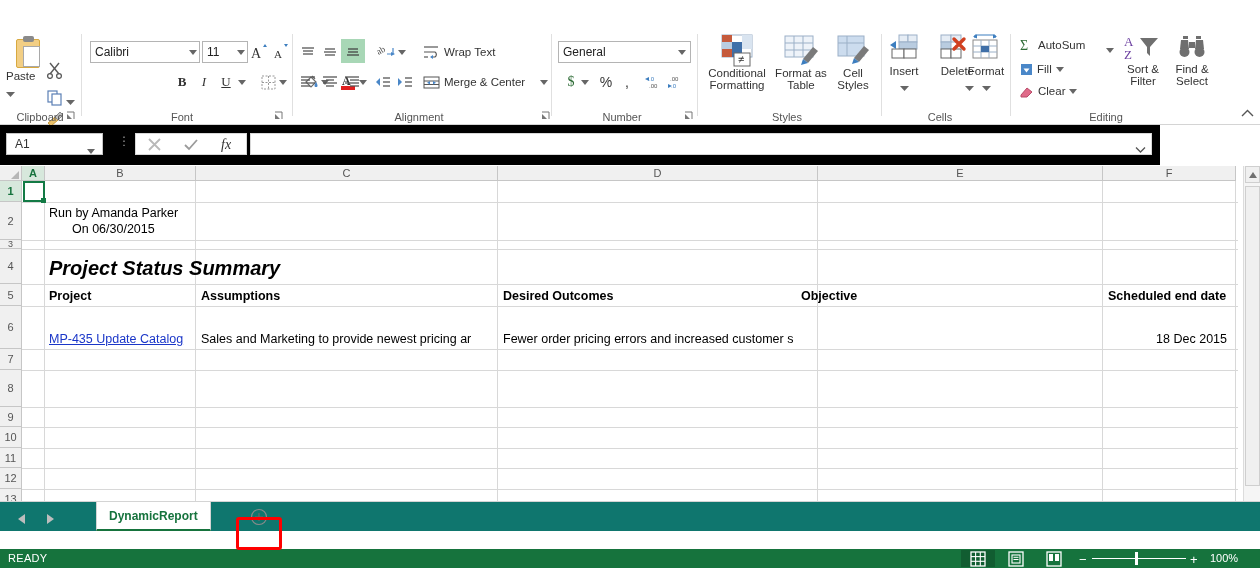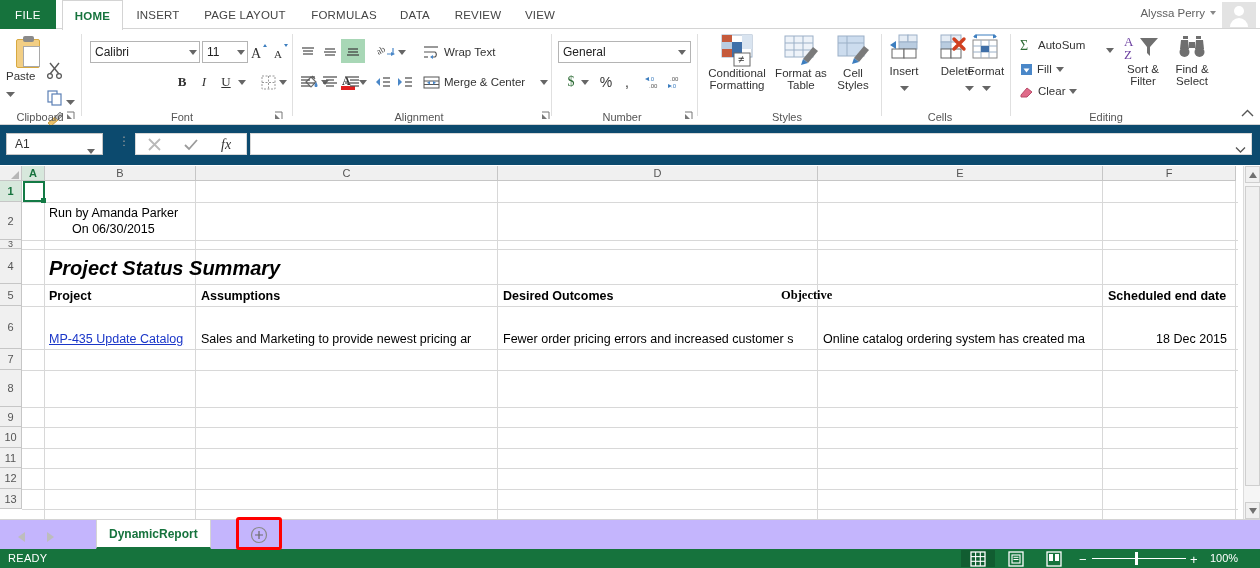--- a/index.html
+++ b/index.html
@@ -82,21 +82,21 @@
   }
   .combo .cv { flex:1; }
   .combo .cc { width:12px; display:flex; align-items:center; justify-content:center; }
   .tbtn {
     position:absolute; display:flex; align-items:center; justify-content:center;
     color:#333;
   }
   .tbtn.sel { background:#a8d7b6; }
 
   
-  .fbar { position:absolute; left:0; top:125px; width:1260px; height:40px; background:#0c4a6e; }
+  .fbar { position:absolute; left:0; top:125px; width:1160px; height:40px; background:#000000; }
   .namebox {
     position:absolute; left:6px; top:8px; width:97px; height:22px;
     border:1px solid #c6c6c6; background:#fff; font-size:12px; color:#333;
     display:flex; align-items:center; padding-left:8px;
   }
   .namebox .nb-caret { position:absolute; right:7px; top:9px; }
   .fb-dots { position:absolute; left:118px; top:13px; color:#9a9a9a; font-size:12px; line-height:7px; }
   .fb-btns { position:absolute; left:135px; top:8px; width:112px; height:22px; border:1px solid #d8d8d8; background:#fff; display:flex; }
   .fb-btns > div { flex:1; display:flex; align-items:center; justify-content:center; }
   .fb-input {
@@ -143,21 +143,21 @@
   }
   .selhandle { position:absolute; right:-3px; bottom:-3px; width:5px;height:5px; background:#137a45; }
 
   
   .vscroll { position:absolute; right:0; top:166px; width:17px; height:353px; background:#f5f5f5; border-left:1px solid #dcdcdc;}
   .vs-arrow { position:absolute; left:1px; width:15px; height:17px; background:#f0f0f0; border:1px solid #cfcfcf;
               display:flex; align-items:center; justify-content:center;}
   .vs-thumb { position:absolute; left:1px; top:20px; width:15px; height:300px; background:#f0f0f0; border:1px solid #cfcfcf;}
 
   
-  .sheetbar { position:absolute; left:0; top:519px; width:1260px; height:30px; background:#c4b5fd; border-top:1px solid #d4d4d4;}
+  .sheetbar { position:absolute; left:0; top:501px; width:1260px; height:30px; background:#0f766e; border-top:1px solid #d4d4d4;}
   .nav-arrows { position:absolute; left:18px; top:8px; display:flex; gap:22px; }
   .sheet-tab {
     position:absolute; left:96px; top:0px; height:29px; padding:0 12px;
     background:#fff; border-left:1px solid #d4d4d4; border-right:1px solid #d4d4d4;
     border-bottom:2px solid #16733d;
     display:flex; align-items:center; font-size:12px; font-weight:bold; color:#16733d;
   }
   .add-sheet {
     position:absolute; left:242px; top:4px; width:34px; height:22px;
     display:flex; align-items:center; justify-content:center;
@@ -179,40 +179,20 @@
   .zoom-plus  { position:absolute; left:1190px; top:3px; font-size:13px; }
   .zoom-track { position:absolute; left:1092px; top:9px; width:94px; height:1px; background:#ffffff;}
   .zoom-thumb { position:absolute; left:1135px; top:3px; width:3px; height:13px; background:#ffffff;}
   .zoom-pct { position:absolute; left:1210px; top:3px; }
 </style>
 </head>
 <body>
 
 <div class="app">
 
-  <div class="tabbar">
-    <div class="tabbar-underline"></div>
-    <div class="file-tab">FILE</div>
-    <div class="rtab active" style="left:62px;width:61px;">HOME</div>
-    <div class="rtab" style="left:128px;width:60px;">INSERT</div>
-    <div class="rtab" style="left:190px;width:110px;">PAGE LAYOUT</div>
-    <div class="rtab" style="left:302px;width:84px;">FORMULAS</div>
-    <div class="rtab" style="left:390px;width:50px;">DATA</div>
-    <div class="rtab" style="left:444px;width:68px;">REVIEW</div>
-    <div class="rtab" style="left:516px;width:48px;">VIEW</div>
-
-    <div class="userbox">
-      <span>Alyssa Perry</span>
-      <span class="caret-sm"></span>
-    </div>
-    <div class="avatar">
-      <div class="head"></div>
-      <div class="body"></div>
-    </div>
-  </div>
 
   <div class="ribbon">
 
     <div class="grp" style="left:0;width:80px;">
       <div class="paste-btn">
         <div class="clipboard-ico">
           <div class="cb-board"></div>
             <div class="cb-clip"></div>
             <div class="cb-page"></div>
         </div>
@@ -730,27 +710,26 @@
       <div class="hline" style="top:328px;"></div>
 
       <div class="cell" style="left:24px;top:24px;width:300px;height:16px;">Run by Amanda Parker</div>
       <div class="cell" style="left:24px;top:40px;width:300px;height:16px;margin-left:23px;">On 06/30/2015</div>
 
       <div class="cell title" style="left:24px;top:72px;width:430px;height:30px;font-style:italic;">Project Status Summary</div>
 
       <div class="cell bold" style="left:24px;top:104px;width:147px;height:21px;">Project</div>
       <div class="cell bold" style="left:176px;top:104px;width:297px;height:21px;">Assumptions</div>
       <div class="cell bold" style="left:478px;top:104px;width:315px;height:21px;">Desired Outcomes</div>
-      <div class="cell bold" style="left:756px;top:104px;width:280px;height:21px;font-family:Liberation Serif, serif;">Objective</div>
+      <div class="cell bold" style="left:776px;top:104px;width:280px;height:21px;">Objective</div>
       <div class="cell bold" style="left:1083px;top:104px;width:130px;height:21px;">Scheduled end date</div>
 
       <div class="cell link" style="left:24px;top:147px;width:147px;height:21px;">MP-435 Update Catalog</div>
       <div class="cell" style="left:176px;top:147px;width:297px;height:21px;">Sales and Marketing to provide newest pricing ar</div>
       <div class="cell" style="left:478px;top:147px;width:315px;height:21px;">Fewer order pricing errors and increased customer s</div>
-      <div class="cell" style="left:798px;top:147px;width:280px;height:21px;">Online catalog ordering system has created ma</div>
       <div class="cell right" style="left:1083px;top:147px;width:128px;height:21px;">18 Dec 2015</div>
     </div>
 
     <div class="selbox" style="left:23px;top:15px;width:22px;height:21px;">
       <div class="selhandle"></div>
     </div>
   </div>
 
   <div class="vscroll">
     <div class="vs-arrow" style="top:0;">

